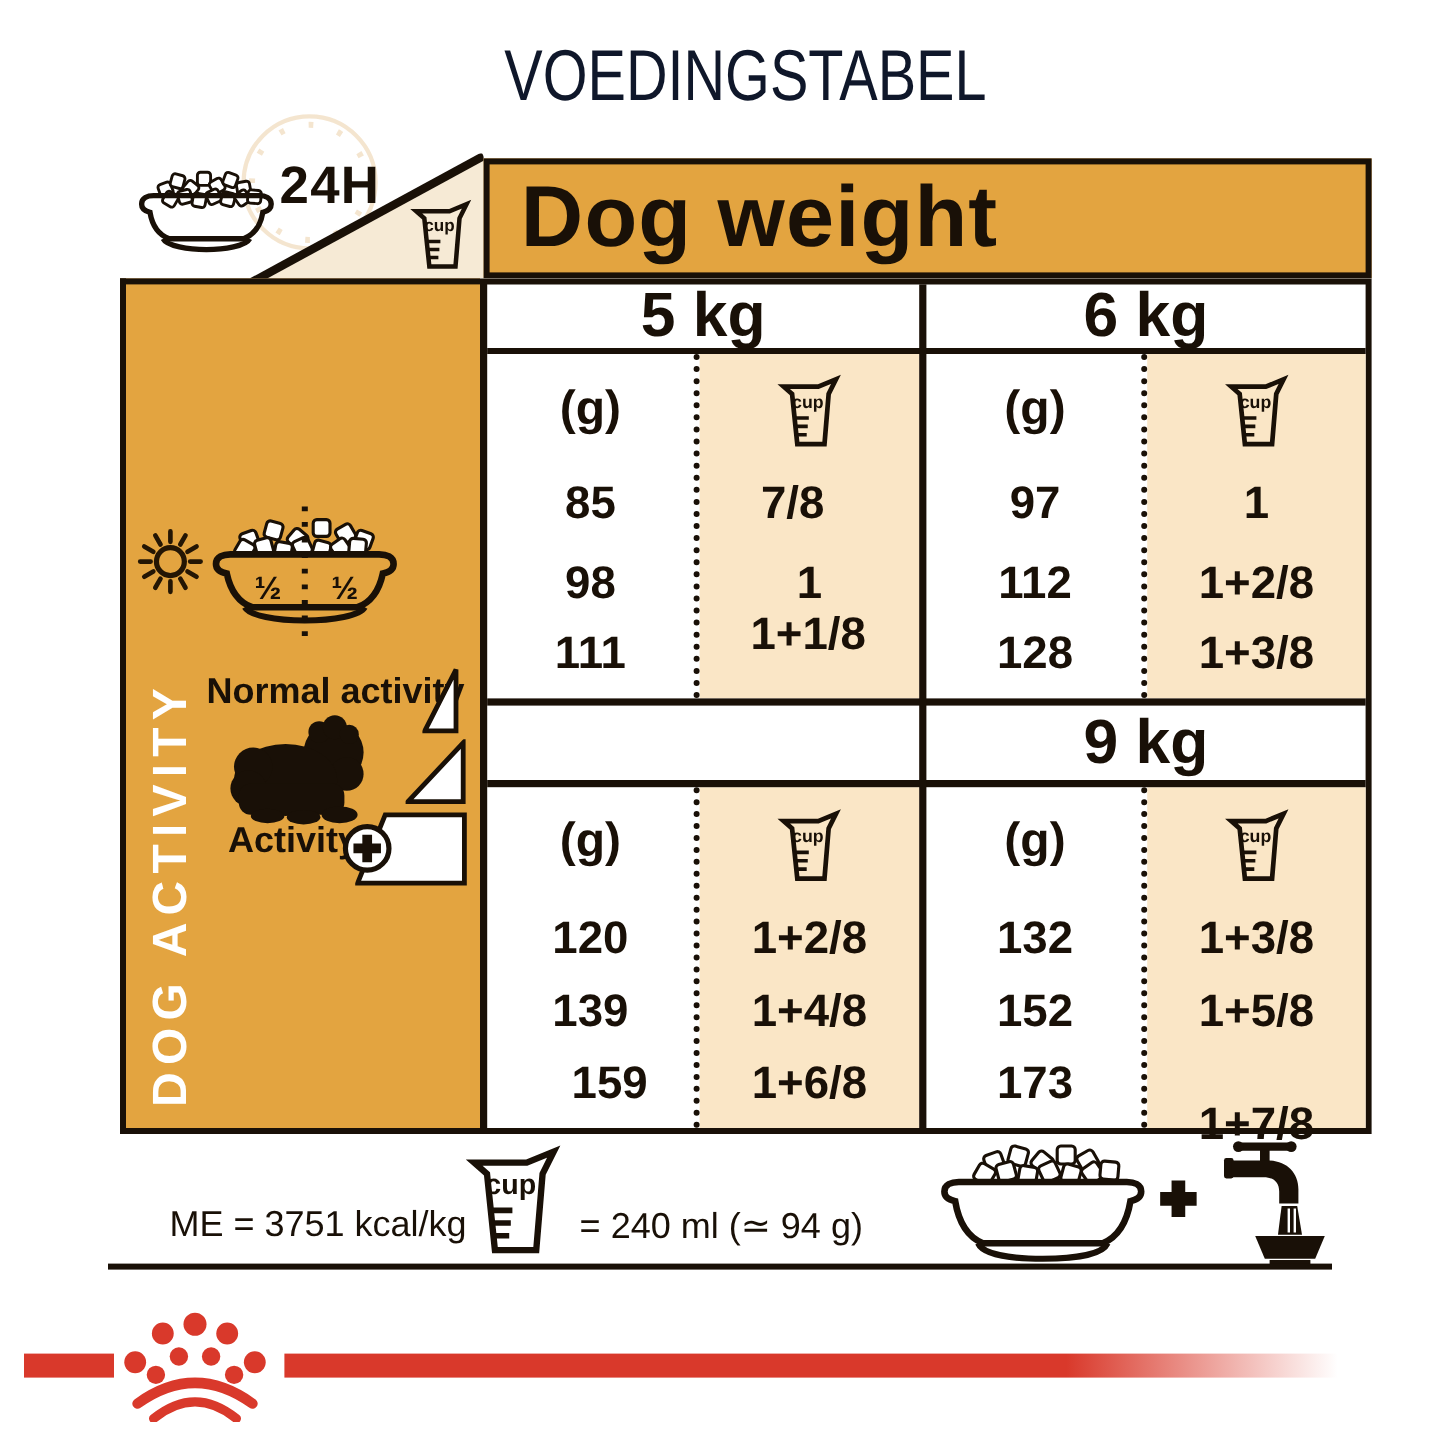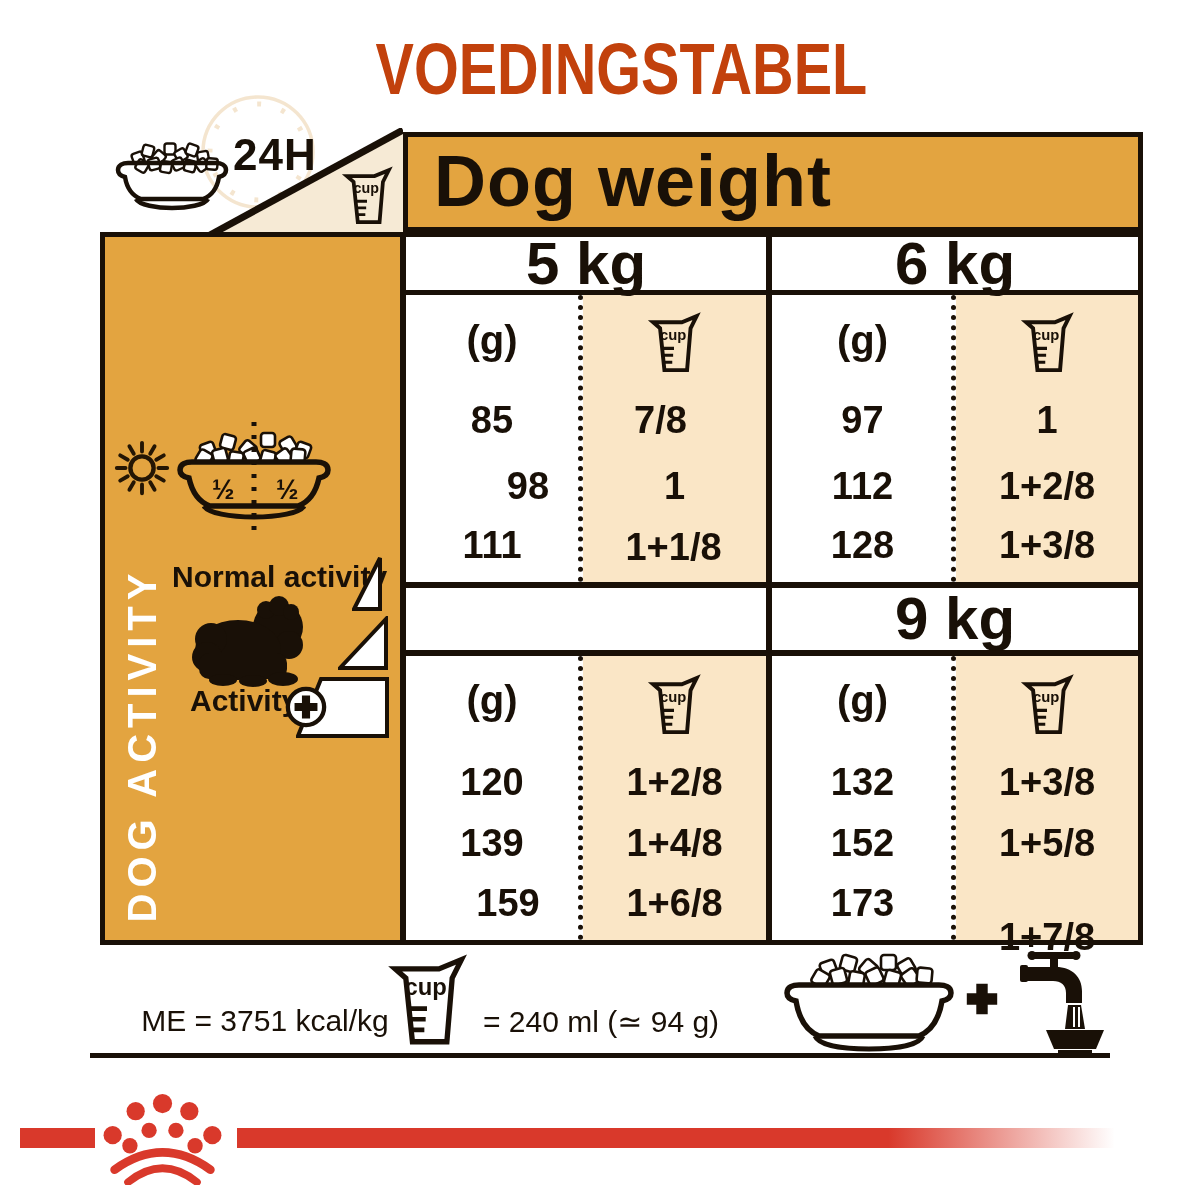--- a/index.html
+++ b/index.html
@@ -1,28 +1,28 @@
 <!DOCTYPE html>
 <html><head>
 <meta charset="utf-8">
 <style>
   html,body{margin:0;padding:0;background:#fff;}
   .canvas{position:relative;width:1200px;height:1200px;background:#ffffff;overflow:hidden;
           font-family:"Liberation Sans", sans-serif;color:#191007;}
   .abs{position:absolute;}
   .ctr{text-align:center;}
   .blk{background:#191007;}
-  .title{font-size:72px;font-weight:bold;color:#c2410c;white-space:nowrap;}
+  .title{font-size:60px;font-weight:normal;color:#0f172a;white-space:nowrap;}
   .title span{display:inline-block;transform:scaleX(0.80);transform-origin:center;}
   .goldhead{background:#E3A440;border:5px solid #191007;box-sizing:border-box;}
   .dogweight{font-size:72px;font-weight:bold;letter-spacing:1px;line-height:88px;padding-left:26px;}
   .h24{font-size:44px;font-weight:bold;letter-spacing:1px;}
   .sidebar{background:#E3A440;border:5px solid #191007;border-right:none;box-sizing:border-box;}
   .grid{background:#ffffff;border:5px solid #191007;border-left-width:6px;box-sizing:border-box;}
-  .kghead{font-size:60px;font-weight:bold;}
+  .kghead{font-size:52px;font-weight:bold;}
   .gunit{font-size:40px;font-weight:bold;}
   .val{font-size:38px;font-weight:bold;}
   .peach{background:#FAE6C6;}
   .dotline{border-left:5px dotted #191007;width:0;}
   .sbtext{font-size:30px;font-weight:bold;color:#191007;white-space:nowrap;}
   .vtext{font-size:40px;font-weight:bold;color:#ffffff;letter-spacing:6px;
          transform:rotate(-90deg);transform-origin:center;white-space:nowrap;}
   .ftext{font-size:30px;font-weight:normal;white-space:nowrap;margin-top:12px;}
   .redbar{background:#D9392B;height:20px;}
   .redbar-fade{background:linear-gradient(to right,#D9392B 0%,#D9392B 72%,rgba(217,57,43,0) 97%);}
@@ -174,25 +174,25 @@
       <text x="15" y="32" font-size="17" font-weight="bold" fill="#191007">cup</text>
       <path d="M18,42 h13 M19,50 h11 M20,58 h9" stroke="#191007" stroke-width="3.5"></path>
     </svg>
     <svg class="abs" style="left:614px;top:74px;" width="54" height="66" viewBox="0 0 62 74">
       <path d="M7,12 L40,12 L57,5 L50,19 L46,67 L20,67 L15,19 Z" fill="none" stroke="#191007" stroke-width="4.5"></path>
       <text x="15" y="32" font-size="17" font-weight="bold" fill="#191007">cup</text>
       <path d="M18,42 h13 M19,50 h11 M20,58 h9" stroke="#191007" stroke-width="3.5"></path>
     </svg>
 
     <div class="abs val ctr" style="left:0;top:161px;width:172px;line-height:44px;">85</div>
-    <div class="abs val ctr" style="left:0;top:227px;width:172px;line-height:44px;padding-left:36px;">98</div>
+    <div class="abs val ctr" style="left:0;top:227px;width:172px;line-height:44px;">98</div>
     <div class="abs val ctr" style="left:0;top:286px;width:172px;line-height:44px;">111</div>
     <div class="abs val ctr" style="left:163px;top:161px;width:183px;line-height:44px;">7/8</div>
     <div class="abs val ctr" style="left:177px;top:227px;width:183px;line-height:44px;">1</div>
-    <div class="abs val ctr" style="left:177px;top:288px;width:181px;line-height:44px;">1+1/8</div>
+    <div class="abs val ctr" style="left:177px;top:270px;width:181px;line-height:44px;">1+1/8</div>
     <div class="abs val ctr" style="left:366px;top:161px;width:181px;line-height:44px;">97</div>
     <div class="abs val ctr" style="left:366px;top:227px;width:181px;line-height:44px;">112</div>
     <div class="abs val ctr" style="left:366px;top:286px;width:181px;line-height:44px;">128</div>
     <div class="abs val ctr" style="left:550px;top:161px;width:182px;line-height:44px;">1</div>
     <div class="abs val ctr" style="left:550px;top:227px;width:182px;line-height:44px;">1+2/8</div>
     <div class="abs val ctr" style="left:550px;top:286px;width:182px;line-height:44px;">1+3/8</div>
 
     <div class="abs gunit ctr" style="left:0;top:440px;width:172px;line-height:46px;">(g)</div>
     <div class="abs gunit ctr" style="left:366px;top:440px;width:181px;line-height:46px;">(g)</div>
     <svg class="abs" style="left:241px;top:436px;" width="54" height="66" viewBox="0 0 62 74">
@@ -201,21 +201,21 @@
       <path d="M18,42 h13 M19,50 h11 M20,58 h9" stroke="#191007" stroke-width="3.5"></path>
     </svg>
     <svg class="abs" style="left:614px;top:436px;" width="54" height="66" viewBox="0 0 62 74">
       <path d="M7,12 L40,12 L57,5 L50,19 L46,67 L20,67 L15,19 Z" fill="none" stroke="#191007" stroke-width="4.5"></path>
       <text x="15" y="32" font-size="17" font-weight="bold" fill="#191007">cup</text>
       <path d="M18,42 h13 M19,50 h11 M20,58 h9" stroke="#191007" stroke-width="3.5"></path>
     </svg>
 
     <div class="abs val ctr" style="left:0;top:523px;width:172px;line-height:44px;">120</div>
     <div class="abs val ctr" style="left:0;top:584px;width:172px;line-height:44px;">139</div>
-    <div class="abs val ctr" style="left:16px;top:644px;width:172px;line-height:44px;">159</div>
+    <div class="abs val ctr" style="left:0;top:644px;width:172px;line-height:44px;padding-left:16px;">159</div>
     <div class="abs val ctr" style="left:177px;top:523px;width:183px;line-height:44px;">1+2/8</div>
     <div class="abs val ctr" style="left:177px;top:584px;width:183px;line-height:44px;">1+4/8</div>
     <div class="abs val ctr" style="left:177px;top:644px;width:183px;line-height:44px;">1+6/8</div>
     <div class="abs val ctr" style="left:366px;top:523px;width:181px;line-height:44px;">132</div>
     <div class="abs val ctr" style="left:366px;top:584px;width:181px;line-height:44px;">152</div>
     <div class="abs val ctr" style="left:366px;top:644px;width:181px;line-height:44px;">173</div>
     <div class="abs val ctr" style="left:550px;top:523px;width:182px;line-height:44px;">1+3/8</div>
     <div class="abs val ctr" style="left:550px;top:584px;width:182px;line-height:44px;">1+5/8</div>
     <div class="abs val ctr" style="left:550px;top:644px;width:182px;line-height:44px;margin-top:34px;">1+7/8</div>
   </div>

